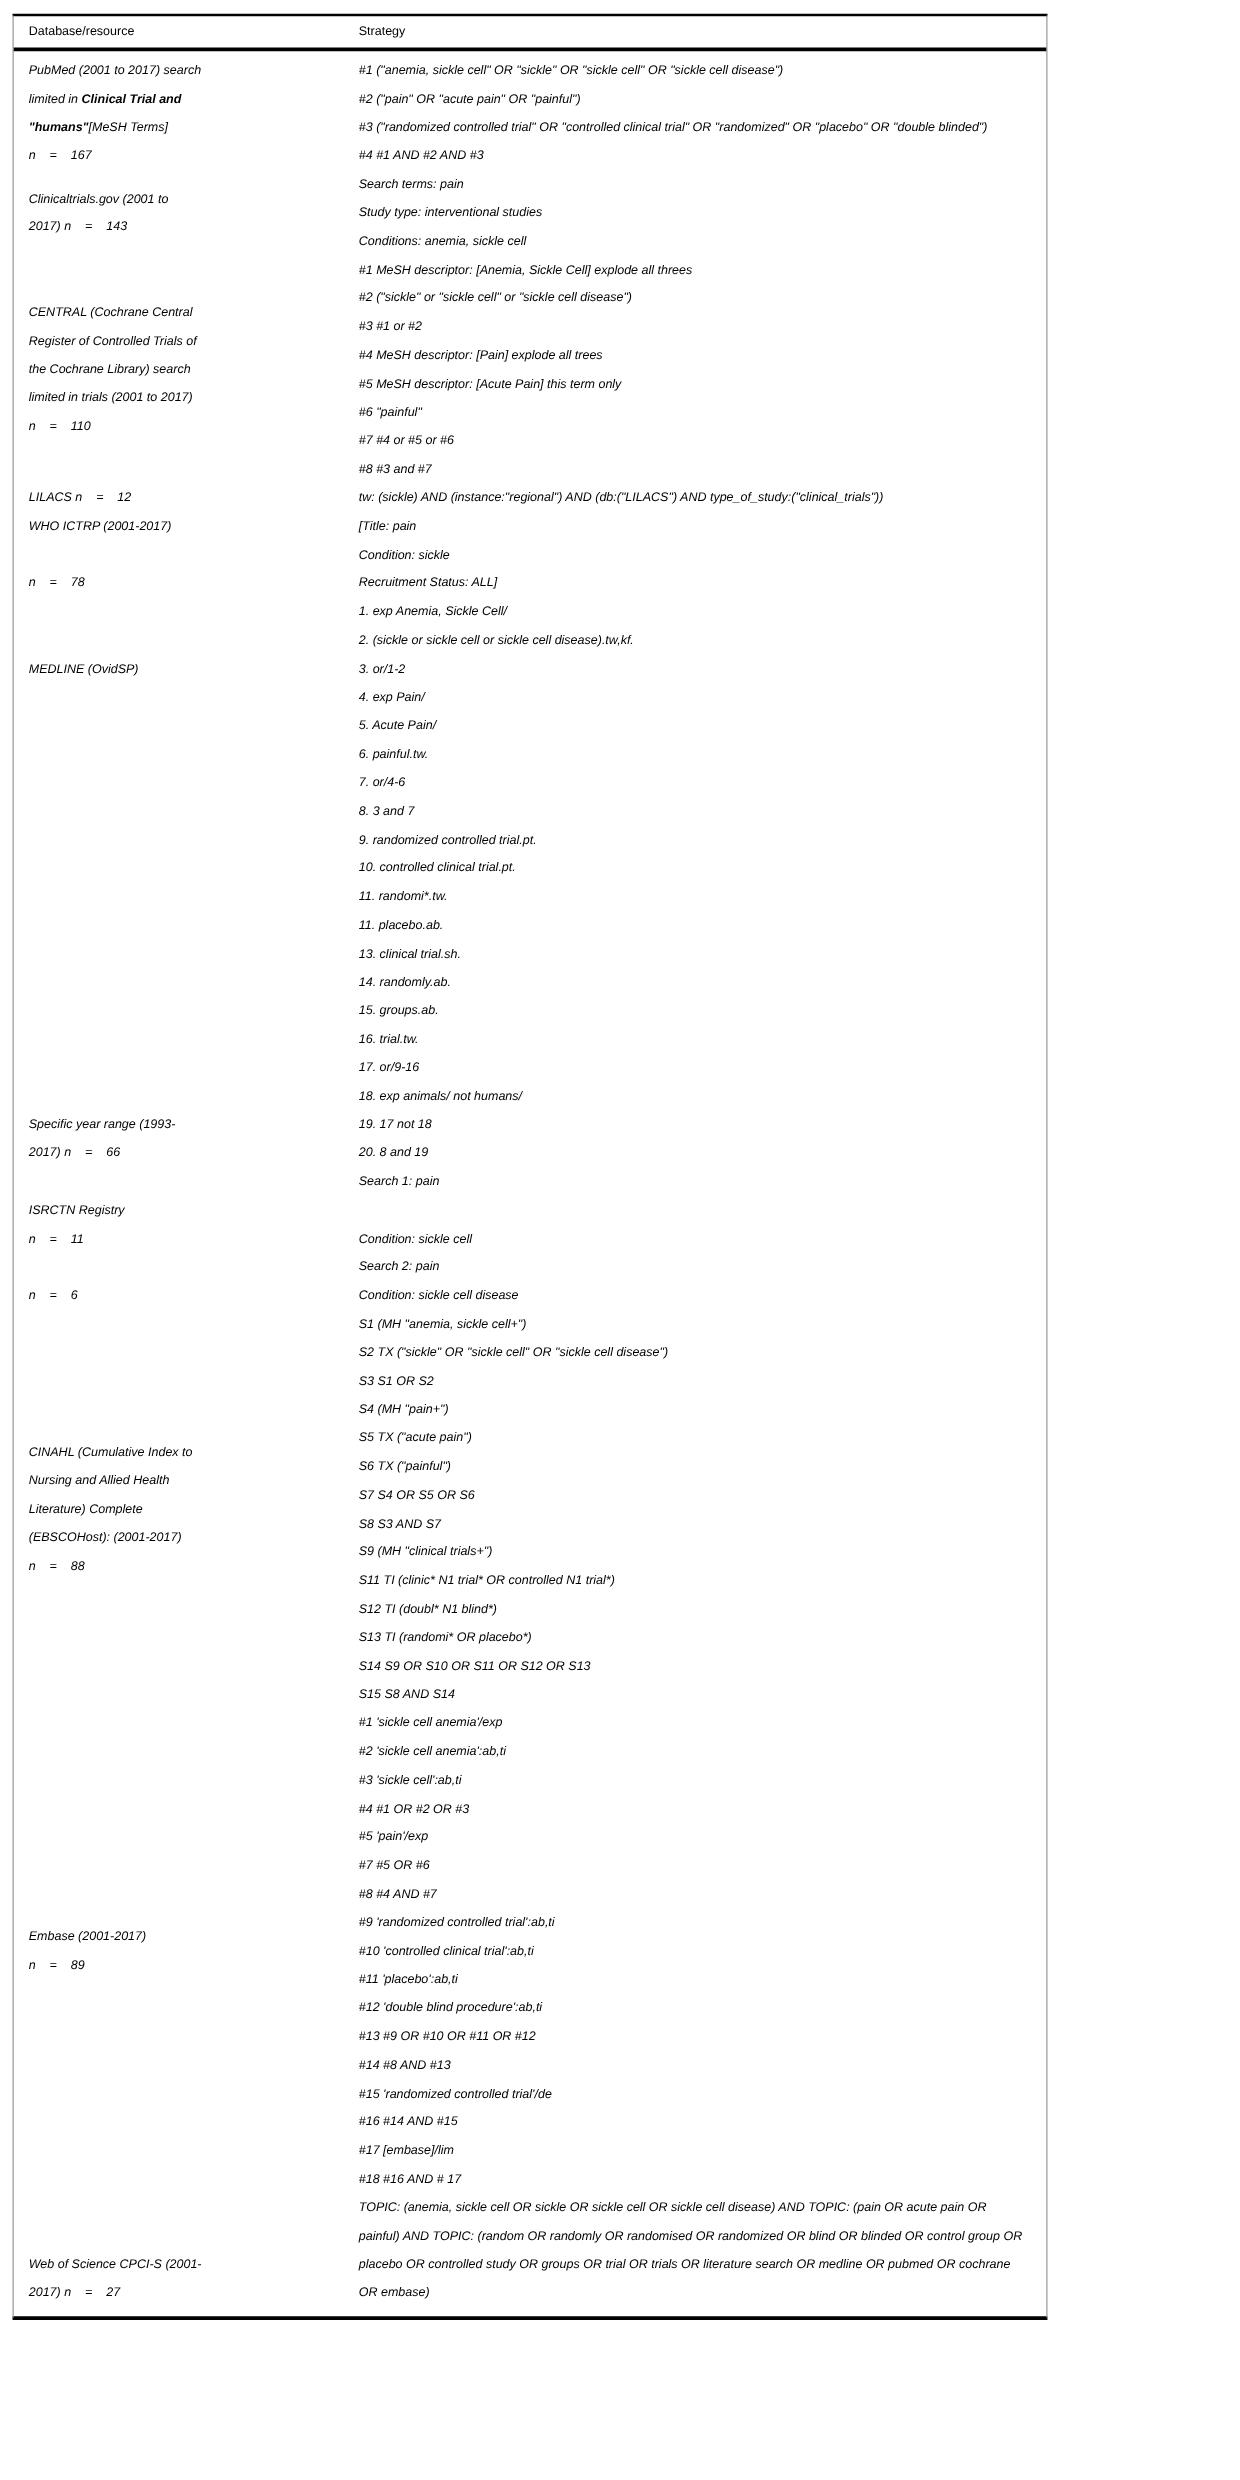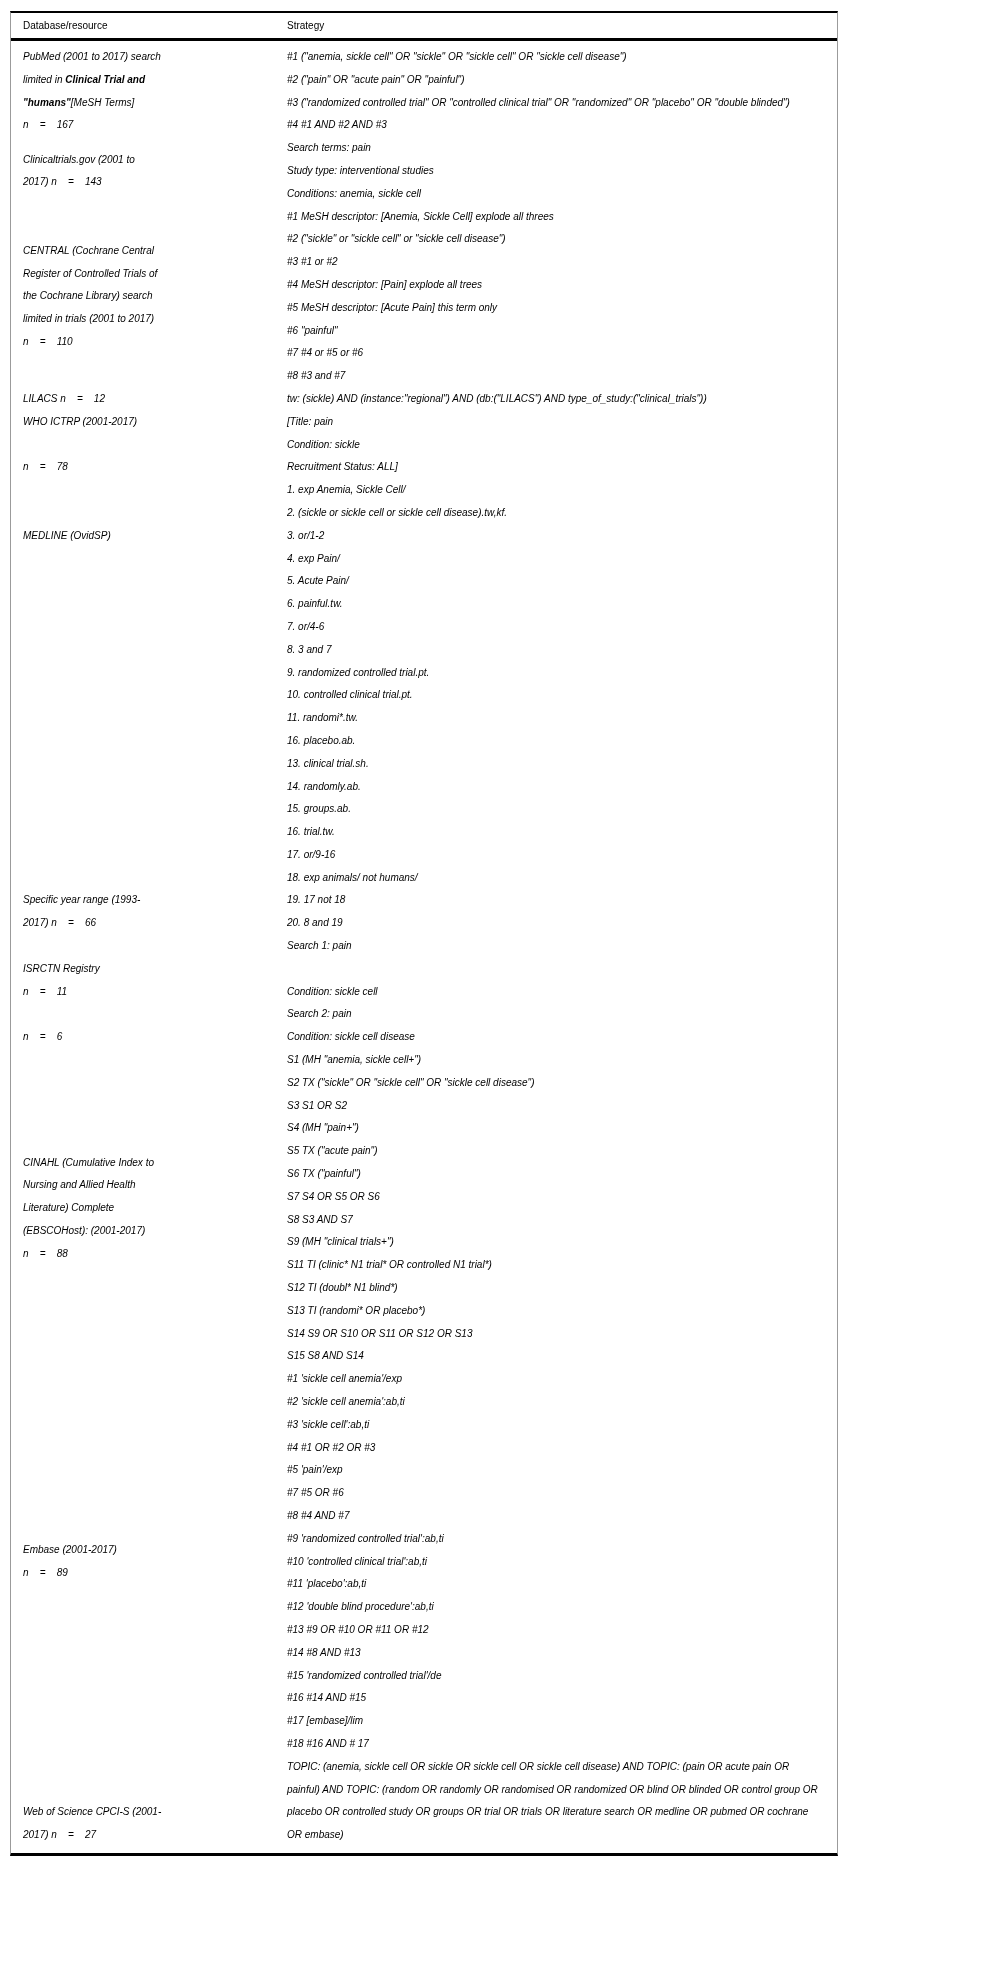--- a/index.html
+++ b/index.html
@@ -145,21 +145,21 @@
           </div>
           <div class="cell-right">
             <div class="line">4. exp Pain/</div>
             <div class="line">5. Acute Pain/</div>
             <div class="line">6. painful.tw.</div>
             <div class="line">7. or/4-6</div>
             <div class="line">8. 3 and 7</div>
             <div class="line">9. randomized controlled trial.pt.</div>
             <div class="line">10. controlled clinical trial.pt.</div>
             <div class="line">11. randomi*.tw.</div>
-            <div class="line">16. placebo.ab.</div>
+            <div class="line">11. placebo.ab.</div>
             <div class="line">13. clinical trial.sh.</div>
             <div class="line">14. randomly.ab.</div>
             <div class="line">15. groups.ab.</div>
             <div class="line">16. trial.tw.</div>
             <div class="line">17. or/9-16</div>
             <div class="line">18. exp animals/ not humans/</div>
             <div class="line">19. 17 not 18</div>
             <div class="line">20. 8 and 19</div>
           </div>
         </div>

